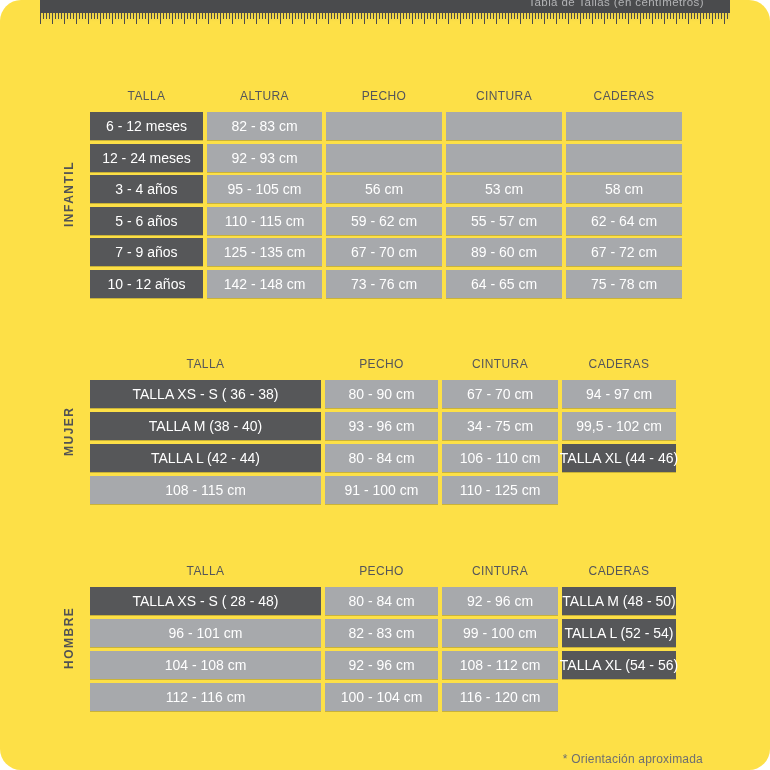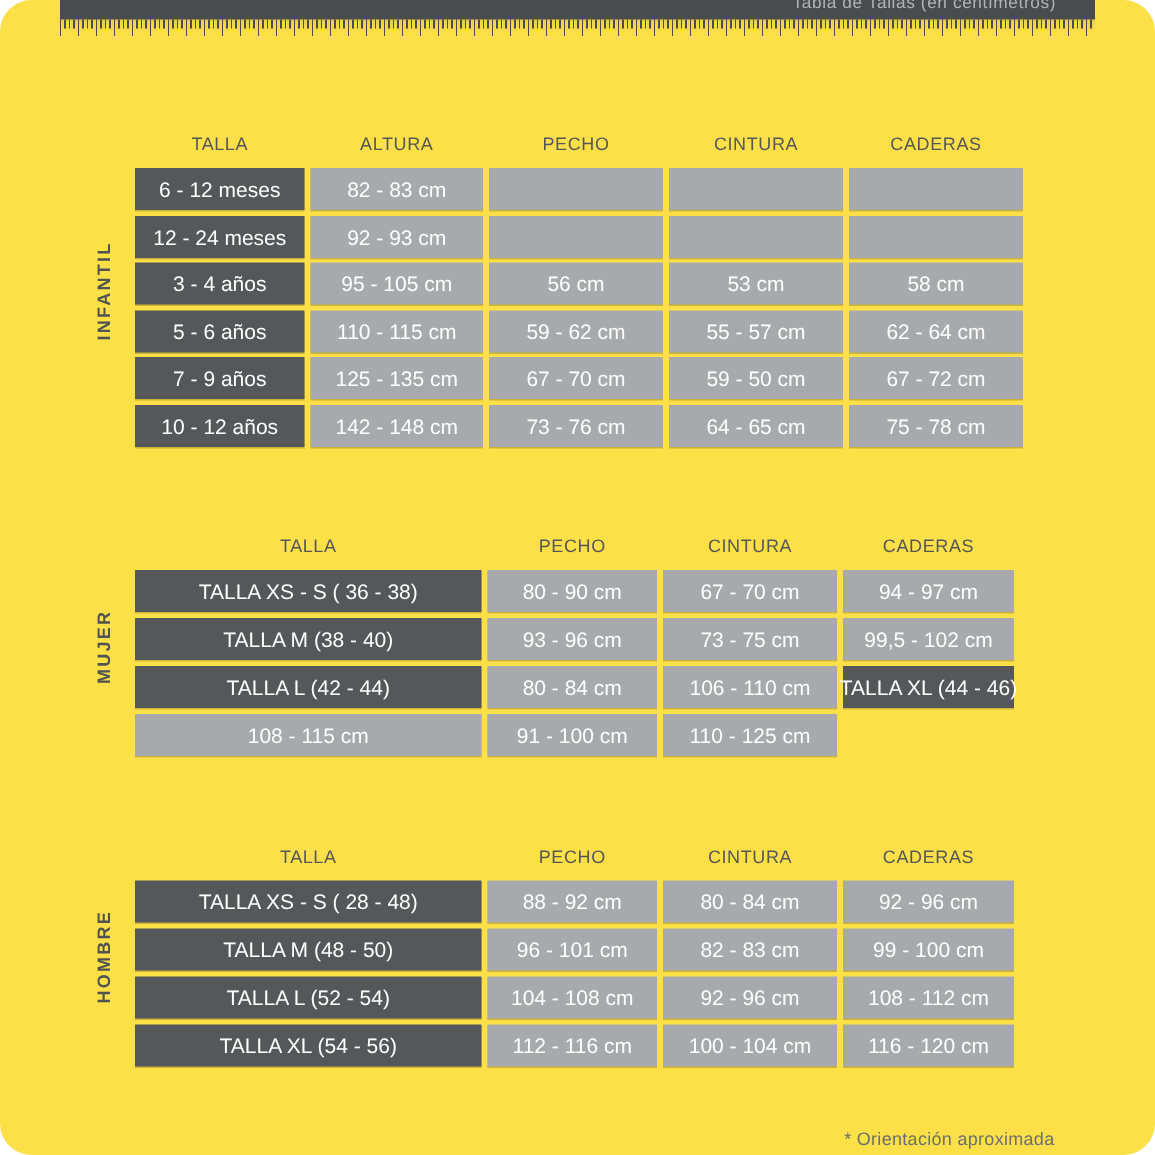--- a/index.html
+++ b/index.html
@@ -104,21 +104,21 @@
         <div class="cell light">53 cm</div>
         <div class="cell light">58 cm</div>
         <div class="cell dark">5 - 6 años</div>
         <div class="cell light">110 - 115 cm</div>
         <div class="cell light">59 - 62 cm</div>
         <div class="cell light">55 - 57 cm</div>
         <div class="cell light">62 - 64 cm</div>
         <div class="cell dark">7 - 9 años</div>
         <div class="cell light">125 - 135 cm</div>
         <div class="cell light">67 - 70 cm</div>
-        <div class="cell light">59 - 50 cm</div>
+        <div class="cell light">89 - 60 cm</div>
         <div class="cell light">67 - 72 cm</div>
         <div class="cell dark">10 - 12 años</div>
         <div class="cell light">142 - 148 cm</div>
         <div class="cell light">73 - 76 cm</div>
         <div class="cell light">64 - 65 cm</div>
         <div class="cell light">75 - 78 cm</div>
       </div>
   </section>
 
   <section class="table-section" id="sec-mujer">
@@ -129,21 +129,21 @@
         <div class="col-header">CINTURA</div>
         <div class="col-header">CADERAS</div>
       </div>
     <div class="grid">
         <div class="cell dark">TALLA XS - S ( 36 - 38)</div>
         <div class="cell light">80 - 90 cm</div>
         <div class="cell light">67 - 70 cm</div>
         <div class="cell light">94 - 97 cm</div>
         <div class="cell dark">TALLA M (38 - 40)</div>
         <div class="cell light">93 - 96 cm</div>
-        <div class="cell light">73 - 75 cm</div>
+        <div class="cell light">34 - 75 cm</div>
         <div class="cell light">99,5 - 102 cm</div>
         <div class="cell dark">TALLA L (42 - 44)</div>
         <div class="cell light">80 - 84 cm</div>
         <div class="cell light">106 - 110 cm</div>
         <div class="cell dark">TALLA XL (44 - 46)</div>
         <div class="cell light">108 - 115 cm</div>
         <div class="cell light">91 - 100 cm</div>
         <div class="cell light">110 - 125 cm</div>
       </div>
   </section>
@@ -151,21 +151,20 @@
   <section class="table-section" id="sec-hombre">
     <div class="v-label">HOMBRE</div>
     <div class="header-row">
         <div class="col-header">TALLA</div>
         <div class="col-header">PECHO</div>
         <div class="col-header">CINTURA</div>
         <div class="col-header">CADERAS</div>
       </div>
     <div class="grid">
         <div class="cell dark">TALLA XS - S ( 28 - 48)</div>
-        <div class="cell light">88 - 92 cm</div>
         <div class="cell light">80 - 84 cm</div>
         <div class="cell light">92 - 96 cm</div>
         <div class="cell dark">TALLA M (48 - 50)</div>
         <div class="cell light">96 - 101 cm</div>
         <div class="cell light">82 - 83 cm</div>
         <div class="cell light">99 - 100 cm</div>
         <div class="cell dark">TALLA L (52 - 54)</div>
         <div class="cell light">104 - 108 cm</div>
         <div class="cell light">92 - 96 cm</div>
         <div class="cell light">108 - 112 cm</div>

